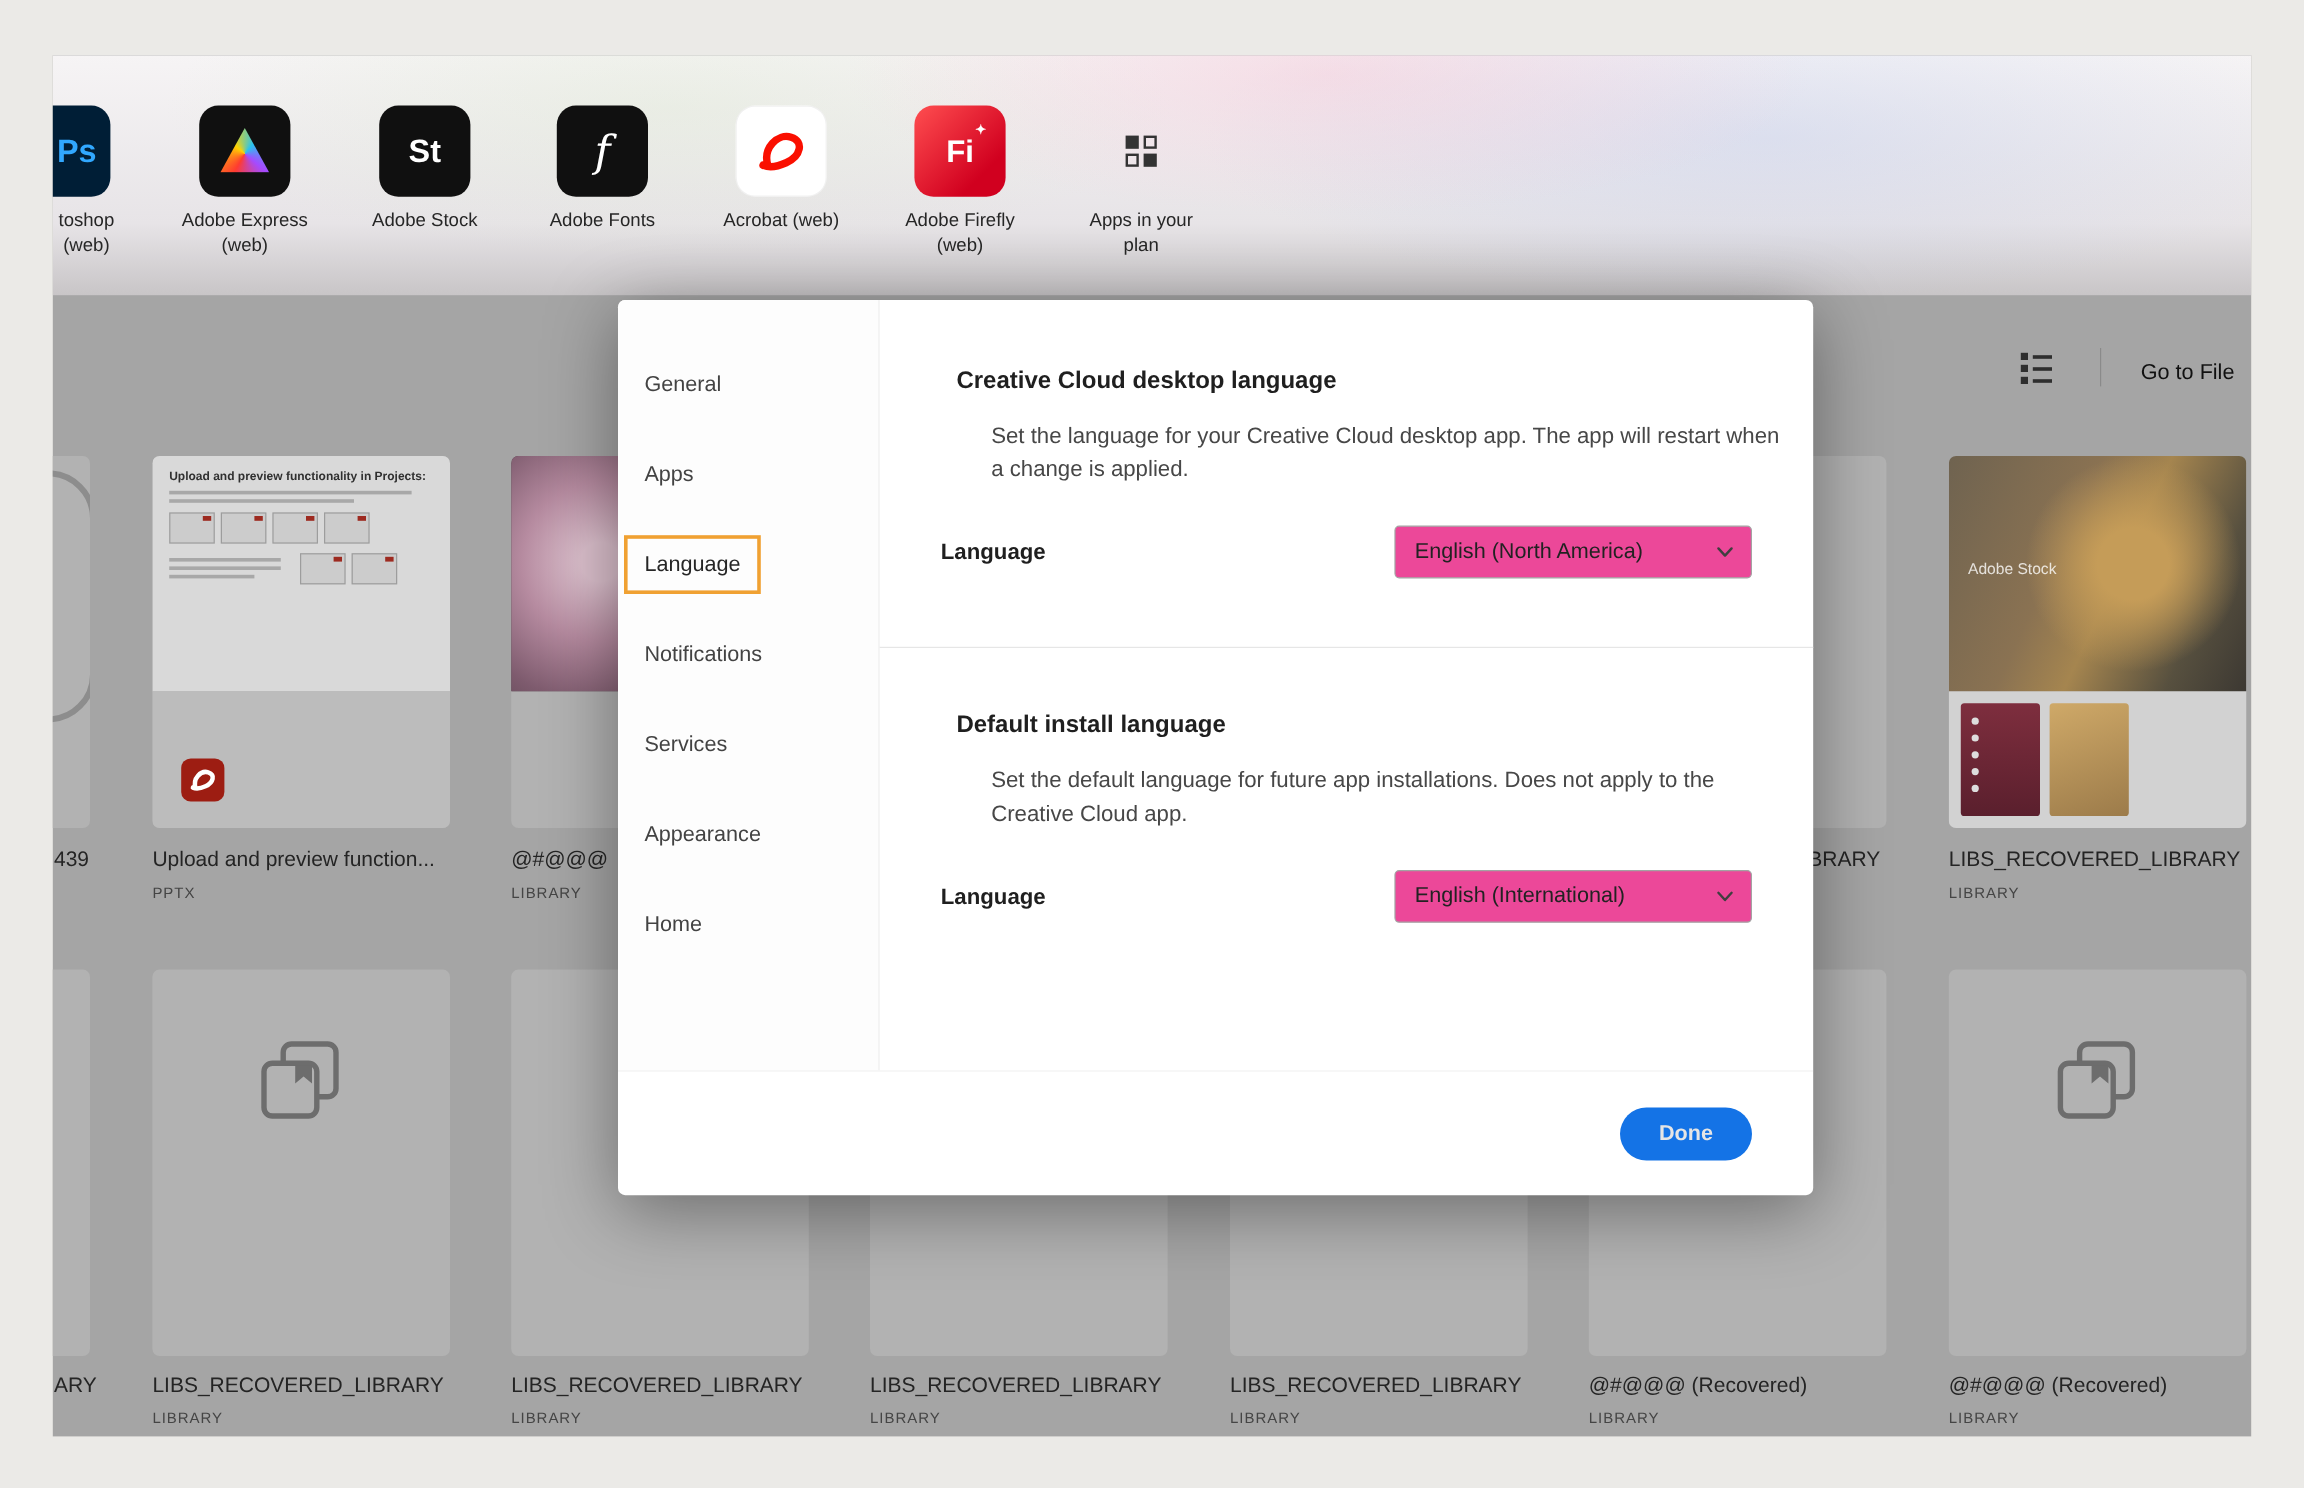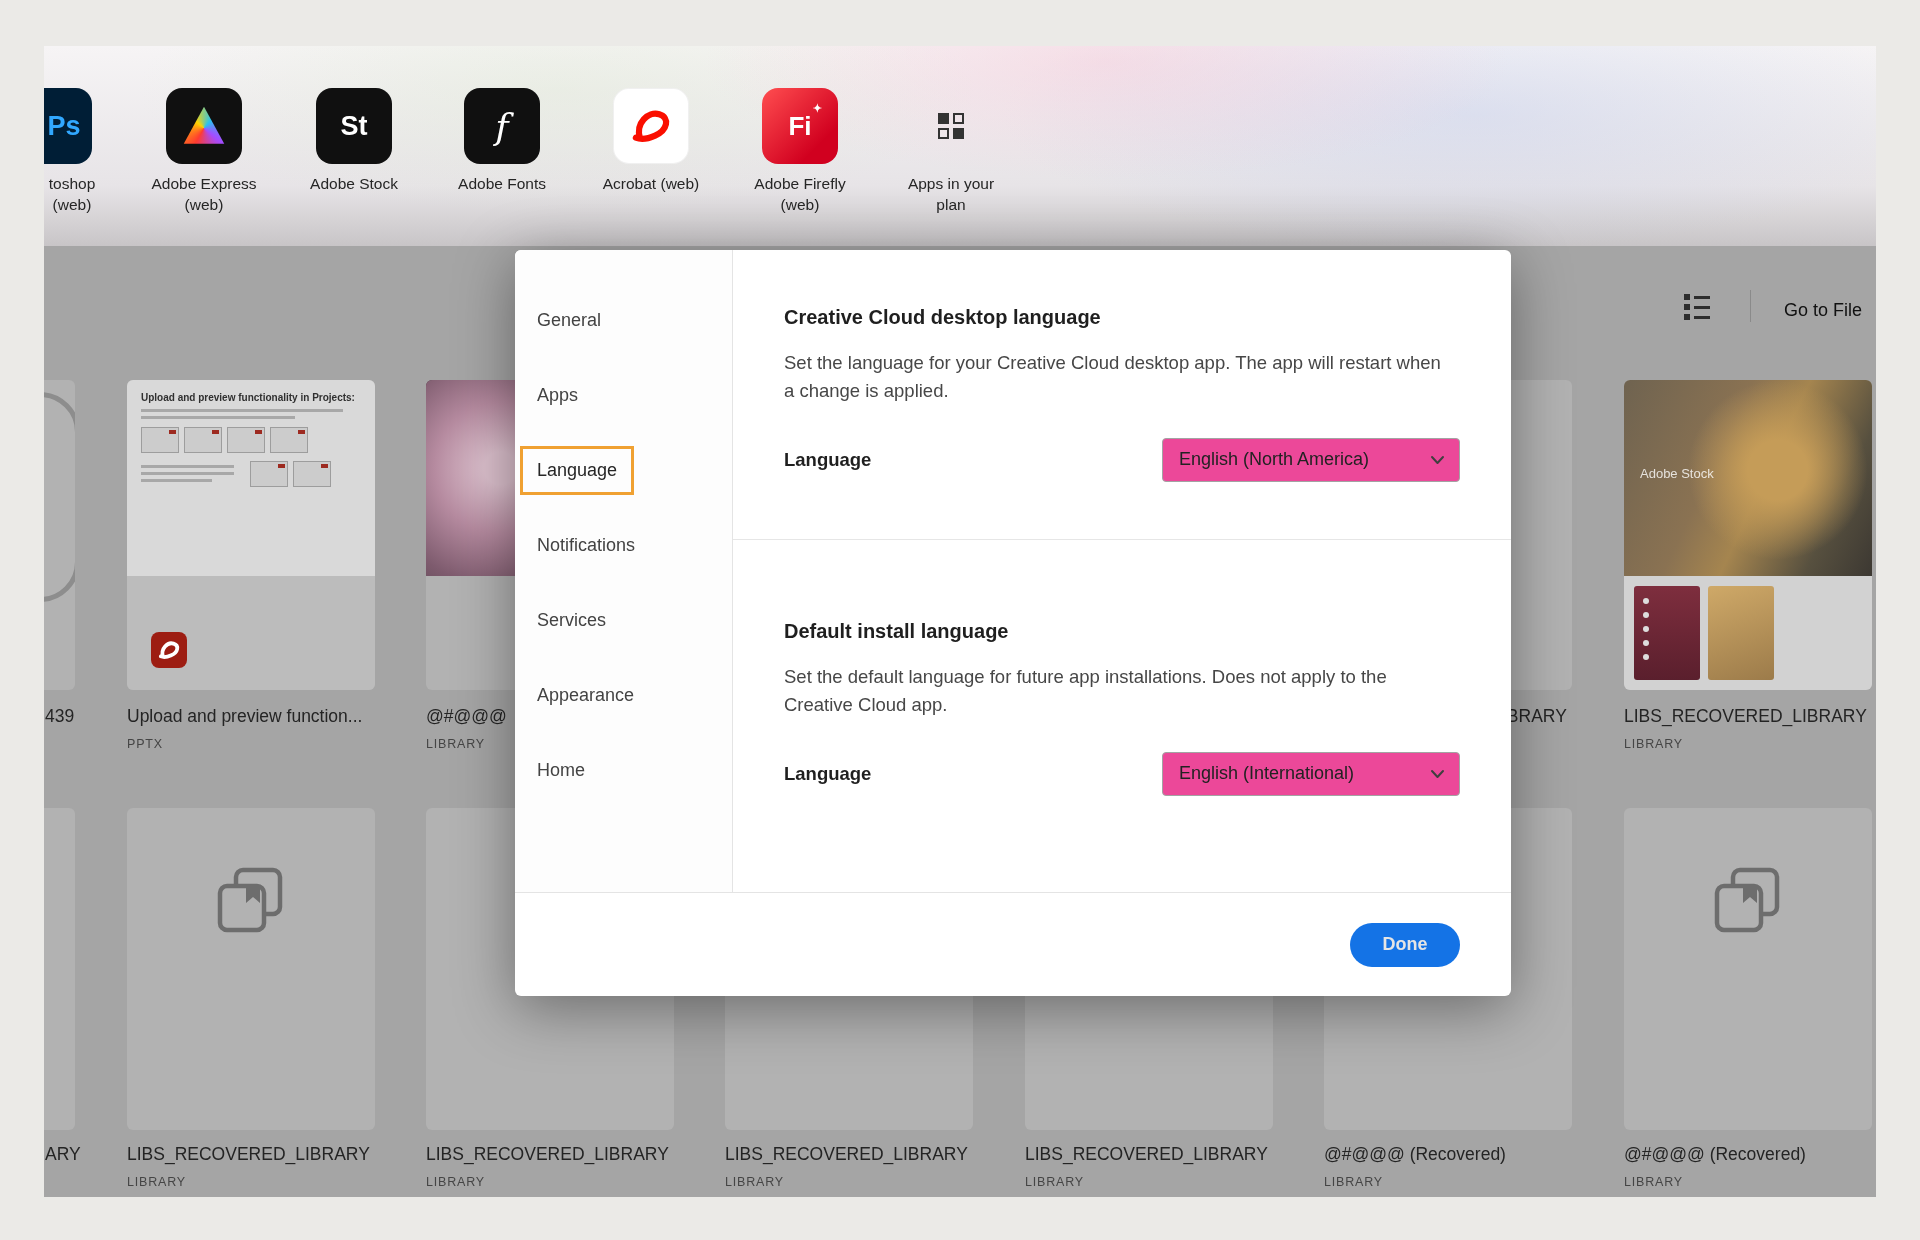--- a/index.html
+++ b/index.html
@@ -124,23 +124,23 @@
   .dlg-sidebar { position:absolute; left:0; top:0; width:218px; height:642px;
     background:#fdfdfd; border-right:1px solid #e4e4e4; border-radius:6px 0 0 0; padding-top:33px; }
   .dlg-item { height:75px; display:flex; align-items:center; padding-left:22px;
     font-size:18px; color:#434343; cursor:pointer; }
   .active-box { border:3px solid var(--highlight-orange,#F0A132); padding:11px 14px; margin-left:-17px;
     color:#262626; }
   .dlg-content { position:absolute; left:218px; top:0; width:778px; height:642px; }
   .hr1 { position:absolute; left:0; right:0; top:289px; border-top:1px solid #e6e6e6; }
   .sec { position:absolute; left:51px; right:51px; }
   .sec1 { top:0; } .sec2 { top:289px; }
-  .sec-title { padding-top:56px; font-size:20px; font-weight:700; color:#1f1f1f; }
-  .sec2 .sec-title { padding-top:81px; }
-  .sec-desc { margin-top:20px; font-size:18.5px; line-height:1.5; color:#474747; width:660px; }
+  .sec-title { padding-top:56px; font-size:20px; font-weight:700; color:#1f1f1f;margin-left:13px; }
+  .sec2 .sec-title { padding-top:54px; }
+  .sec-desc { margin-top:20px; font-size:18.5px; line-height:1.5; color:#474747; width:660px;margin-left:42px; }
   .lang-row { margin-top:33px; display:flex; align-items:center; justify-content:space-between; }
   .lang-label { font-size:18.5px; font-weight:700; color:#1f1f1f; }
   .select { width:298px; height:44px; border:1px solid #a3a3a3; border-radius:4px; background:#ec4899;
     display:flex; align-items:center; justify-content:space-between; padding:0 14px 0 16px;
     font-size:18px; color:#222; cursor:pointer; }
   .dlg-footer { position:absolute; left:0; right:0; bottom:0; height:104px; border-top:1px solid #e4e4e4;
     display:flex; align-items:center; justify-content:flex-end; padding-right:51px;
     border-radius:0 0 6px 6px; }
   .done-btn { width:110px; height:44px; border:none; border-radius:22px;
     background:var(--accent-blue,#1473E6); color:#e5e5e5; font-size:18px; font-weight:700;

